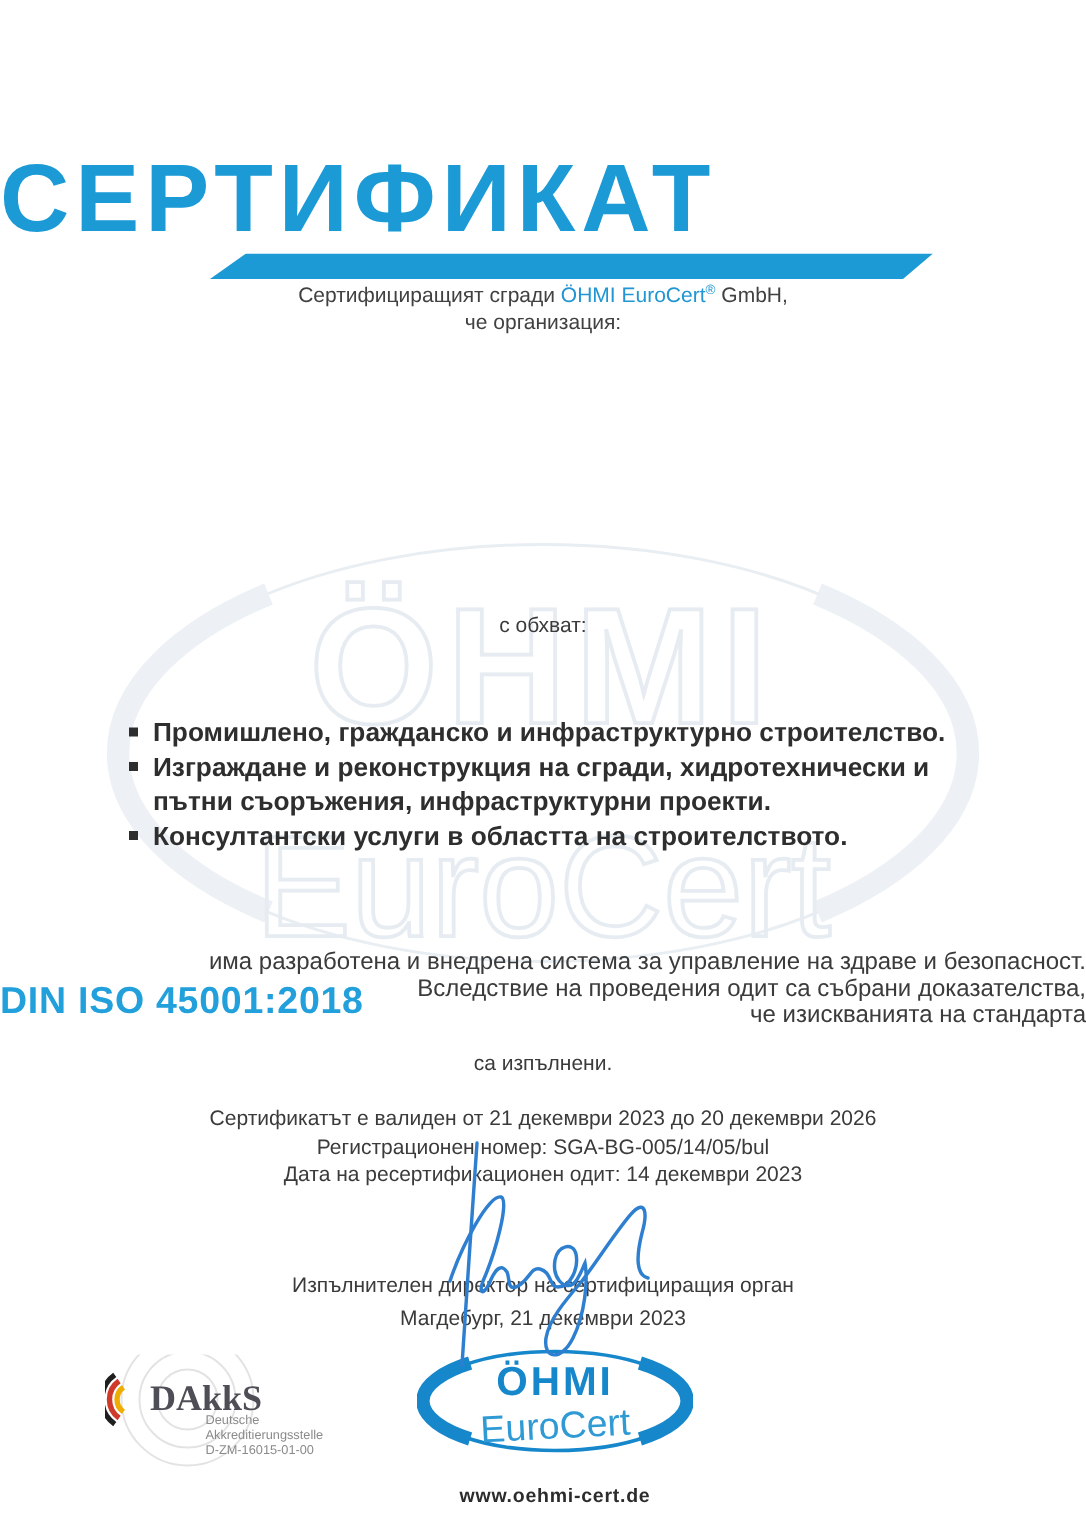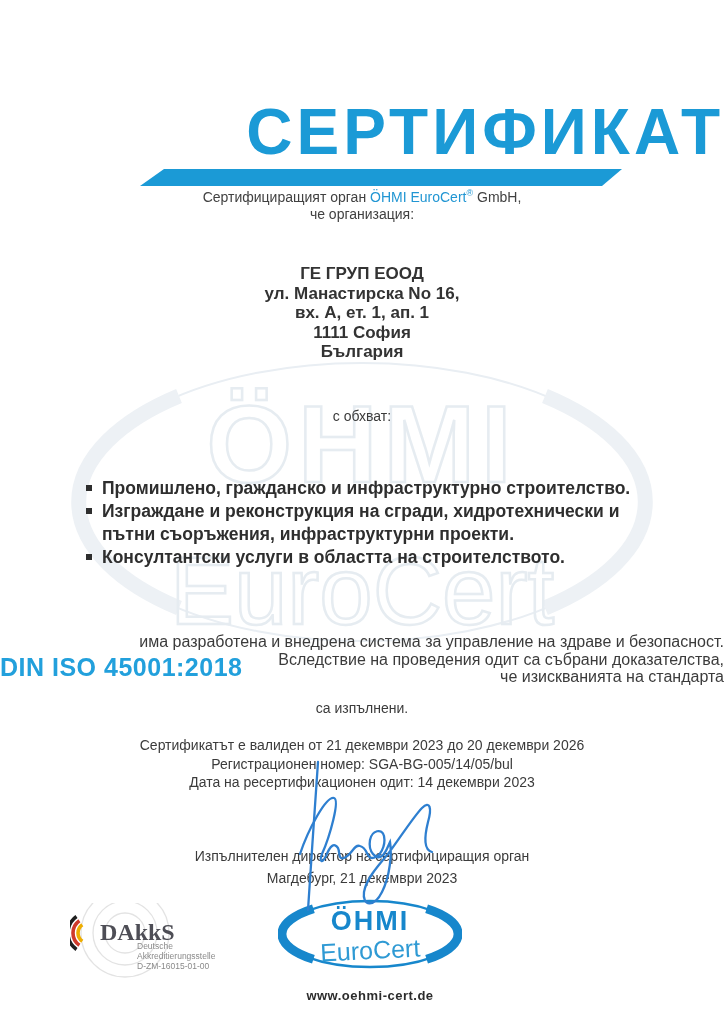--- a/index.html
+++ b/index.html
@@ -4,21 +4,21 @@
 <style>
   html,body{margin:0;padding:0;background:#ffffff;}
   .page{
     position:relative;width:724px;height:1024px;background:#fff;overflow:hidden;
     font-family:"Liberation Sans",sans-serif;color:#3b3b3b;
   }
   
   .watermark{position:absolute;left:70px;top:356px;z-index:0;pointer-events:none;}
   
   .title{
-    position:absolute;top:100px;left:0;width:100%;text-align:right;z-index:2;
+    position:absolute;top:100px;left:0;width:100%;text-align:left;z-index:2;
     font-size:64px;font-weight:bold;letter-spacing:4px;line-height:1;color:#1b9ad6;
     white-space:nowrap;
   }
   .title-bar{position:absolute;top:169px;left:140px;z-index:2;}
   
   .intro{position:absolute;top:185px;left:0;width:100%;text-align:center;z-index:2;
     font-size:14px;line-height:17px;color:#414141;}
   .intro .org{color:#2196d3;}
   .intro sup{font-size:9px;}
   
@@ -61,31 +61,24 @@
     <text x="292" y="126" text-anchor="middle" font-family="Liberation Sans, sans-serif" font-size="110" font-weight="bold" letter-spacing="6" fill="none" stroke="#e6ecf1" stroke-width="2.5">ÖHMI</text>
     <text x="292" y="268" text-anchor="middle" font-family="Liberation Sans, sans-serif" font-size="96" fill="none" stroke="#e6ecf1" stroke-width="2.5">EuroCert</text>
   </svg>
 
   <div class="title">СЕРТИФИКАТ</div>
   <svg class="title-bar" width="482" height="18" viewBox="0 0 482 18">
     <polygon points="24,0 482,0 462,17 0,17" fill="#1b9ad6"></polygon>
   </svg>
 
   <div class="intro">
-    <div><span>Сертифициращият орган </span><span class="org">ÖHMI EuroCert</span><sup class="org">®</sup><span> GmbH,</span></div>
+    <div><span>Сертифициращият сгради </span><span class="org">ÖHMI EuroCert</span><sup class="org">®</sup><span> GmbH,</span></div>
     <div>че организация:</div>
   </div>
 
-  <div class="company">
-    <div>ГЕ ГРУП ЕООД</div>
-    <div>ул. Манастирска No 16,</div>
-    <div>вх. А, ет. 1, ап. 1</div>
-    <div>1111 София</div>
-    <div>България</div>
-  </div>
 
   <div class="scope-label">с обхват:</div>
   <div class="scope-list">
     <div class="scope-item">Промишлено, гражданско и инфраструктурно строителство.</div>
     <div class="scope-item">Изграждане и реконструкция на сгради, хидротехнически и пътни съоръжения, инфраструктурни проекти.</div>
     <div class="scope-item">Консултантски услуги в областта на строителството.</div>
   </div>
 
   <div class="statement">
     <div>има разработена и внедрена система за управление на здраве и безопасност.</div>

